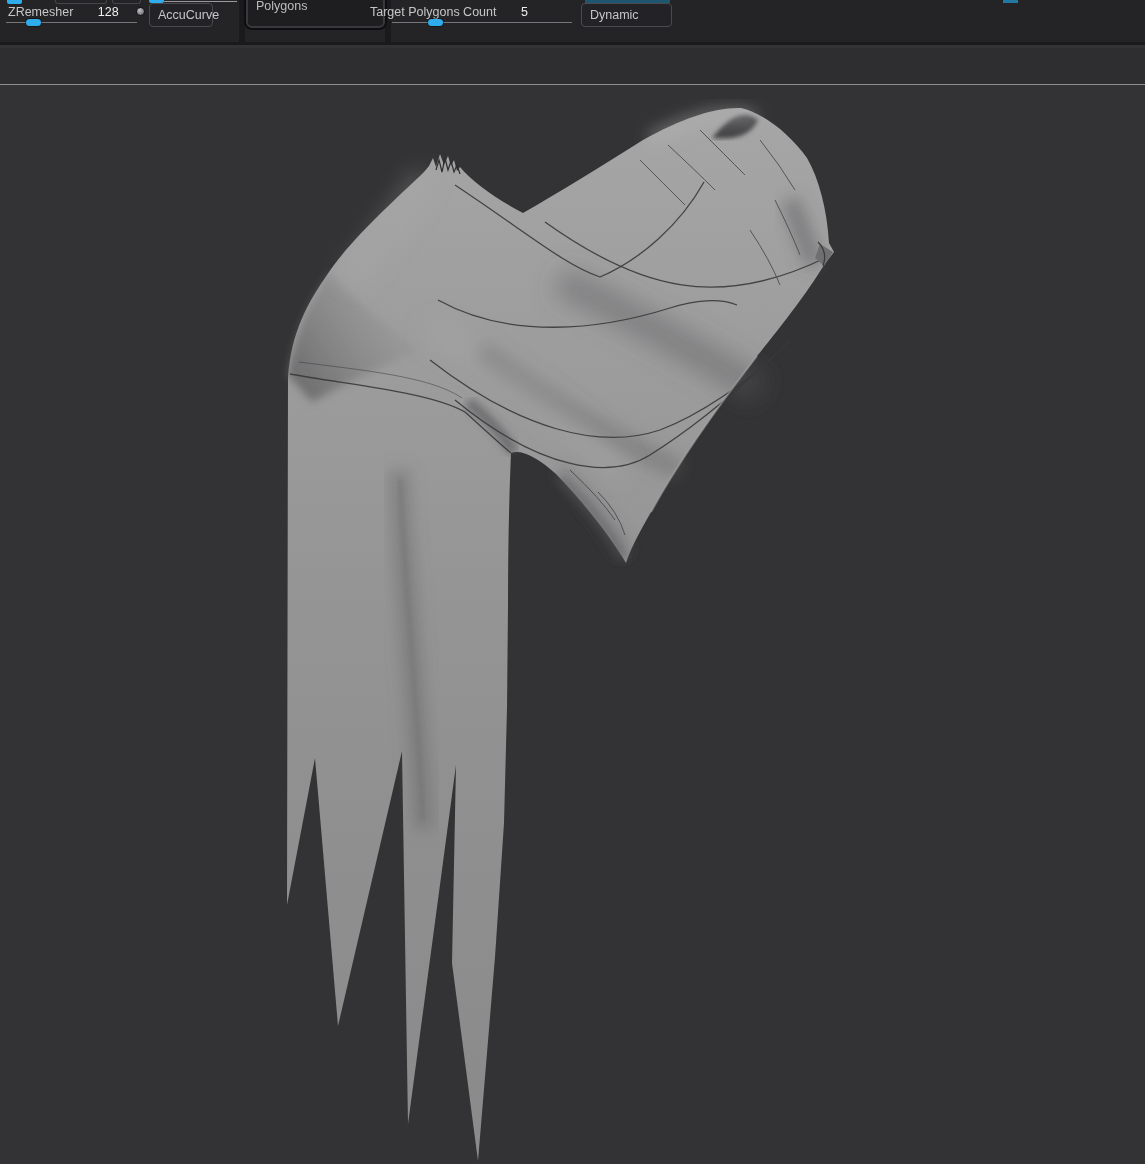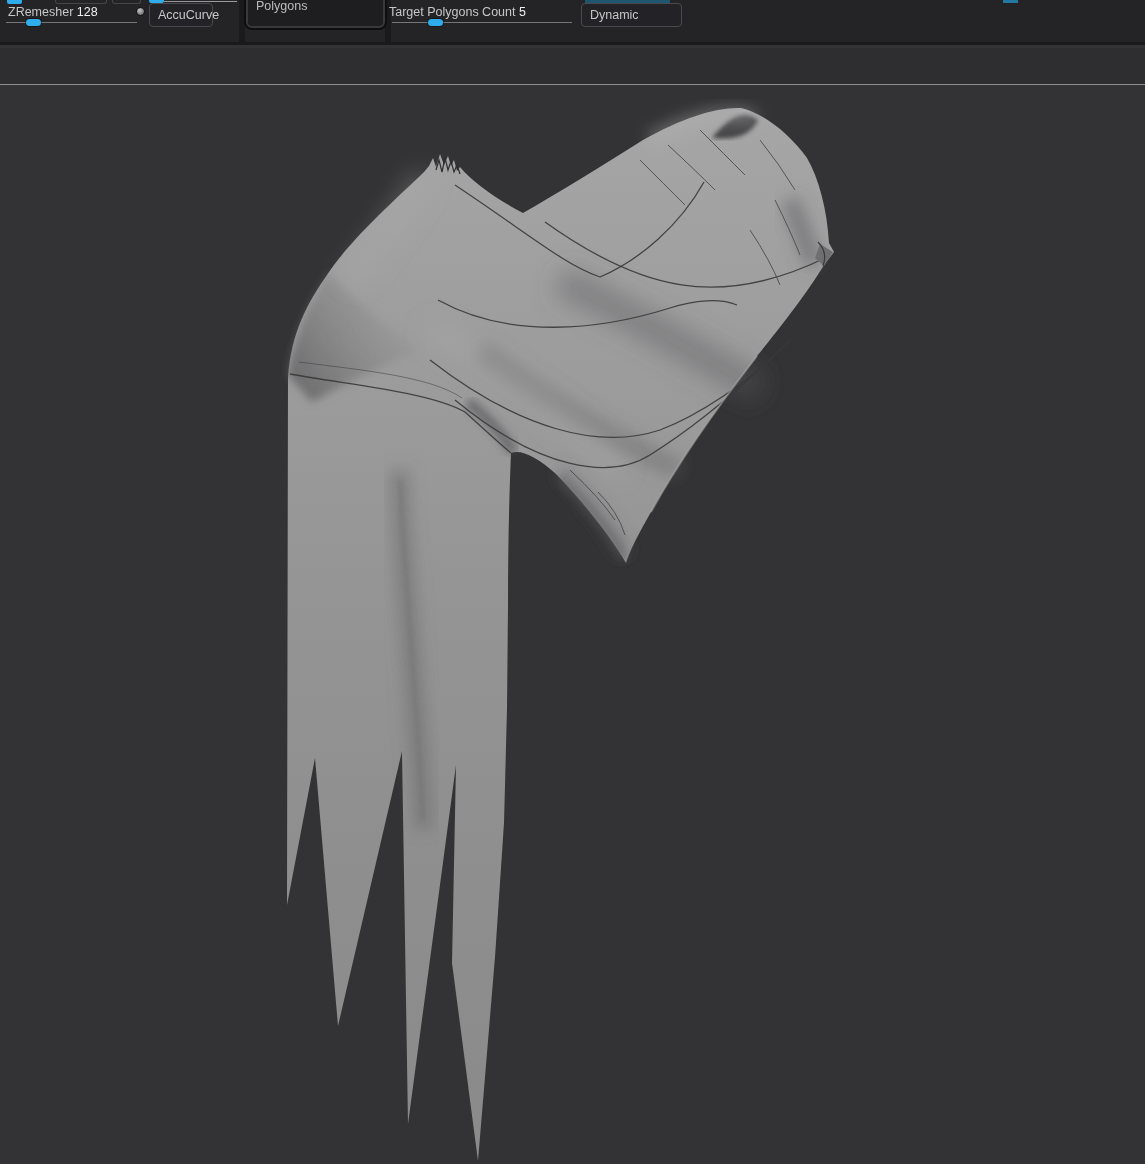--- a/index.html
+++ b/index.html
@@ -10,21 +10,21 @@
   *{box-sizing:border-box; margin:0; padding:0;}
   html,body{width:1145px; height:1164px; overflow:hidden; background:var(--viewport-bg);
     font-family:"Liberation Sans", sans-serif;}
   .toolbar{position:absolute; left:0; top:0; width:1145px; height:45px;
     background:var(--toolbar-bg); border-bottom:3px solid #1A1A1C; z-index:5;}
   .subband{position:absolute; left:0; top:48px; width:1145px; height:37px;
     background:var(--subband-bg); border-bottom:1px solid var(--divider-light); z-index:4;}
   .viewport{position:absolute; left:0; top:86px; width:1145px; height:1078px;
     background:var(--viewport-bg); z-index:1;}
   .lbl{position:absolute; font-size:12.5px; color:var(--label-text); white-space:nowrap;}
-  .lbl b{font-weight:normal; color:var(--value-text);}
+  .lbl b{font-weight:normal; color:var(--value-text);margin-left:21px;}
   .track{position:absolute; height:1px; background:var(--slider-track);}
   .handle{position:absolute; top:-3px; width:15px; height:7px; border-radius:3.5px;
     background:var(--accent); box-shadow:0 0 0 1px rgba(0,0,0,.35);}
   .btn{position:absolute; height:24px; border:1px solid var(--button-border); border-radius:4px;
     background:#232327; color:var(--label-text); font-size:12.5px; line-height:22px;
     padding-left:8px; text-align:left; cursor:default;}
   .btn-big{position:absolute; left:246px; top:-16px; width:139px; height:44px; border-radius:6px;
     background:#1E1E20; border:2px solid #39393D; box-shadow:0 0 0 2px #0E0E10;
     color:#BCBCBE; font-size:12.5px; display:flex; align-items:center; padding-left:8px;}
   .chip{position:absolute; top:0; background:var(--accent); border-radius:0 0 2px 2px;}
@@ -59,29 +59,29 @@
 
   <button class="btn" style="left:149px; top:3px; width:64px;">AccuCurve</button>
 
   <div class="vsep" style="left:239px;"></div>
   <div class="vsep" style="left:385px;"></div>
 
   <div class="btn-big">
     <span>Polygons</span>
   </div>
 
-  <div class="lbl" style="left:389px; top:5px;">
+  <div class="lbl" style="left:370px; top:5px;">
     <span>Target Polygons Count</span>&nbsp;<b>5</b>
   </div>
   <div class="track" style="left:392px; top:22px; width:180px;">
     <div class="handle" style="left: 20%;"></div>
   </div>
 
   <div class="tealbar" style="left:585px; width:85px; background:var(--teal-bar);"></div>
-  <button class="btn" style="left:581px; top:3px; width:101px;">Dynamic</button>
+  <button class="btn" style="left:581px; top:3px; width:91px;">Dynamic</button>
 
   <div class="tealbar" style="left:1003px; width:15px; background:var(--teal-bar-small);"></div>
 </div>
 
 <div class="subband"></div>
 
 <div class="viewport">
 <svg viewBox="0 86 1145 1078" width="1145" height="1078" xmlns="http://www.w3.org/2000/svg">
   <defs>
     <linearGradient id="gBase" x1="0" y1="108" x2="0" y2="1160" gradientUnits="userSpaceOnUse">

